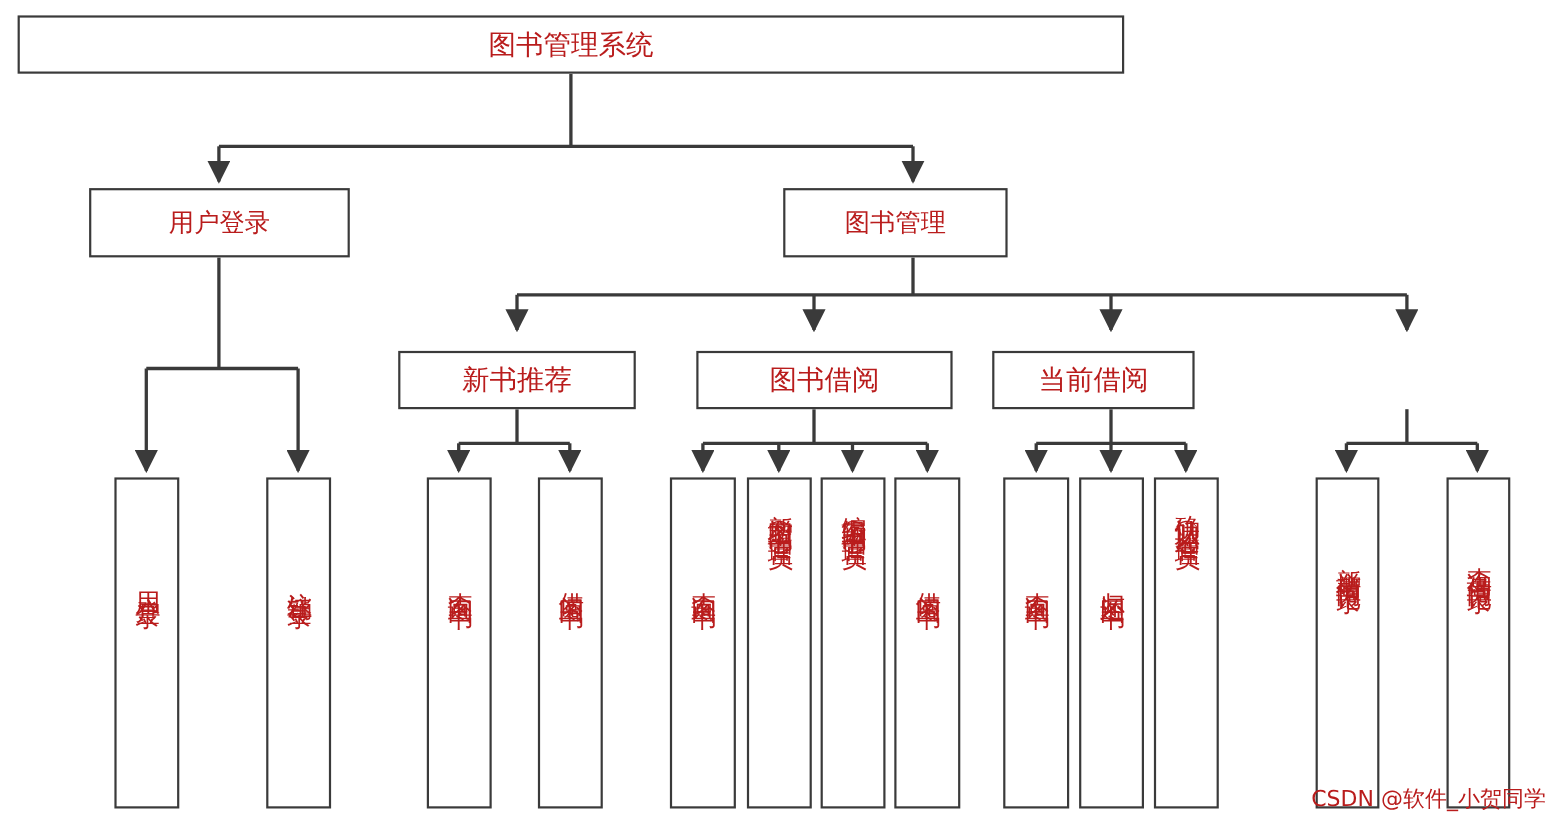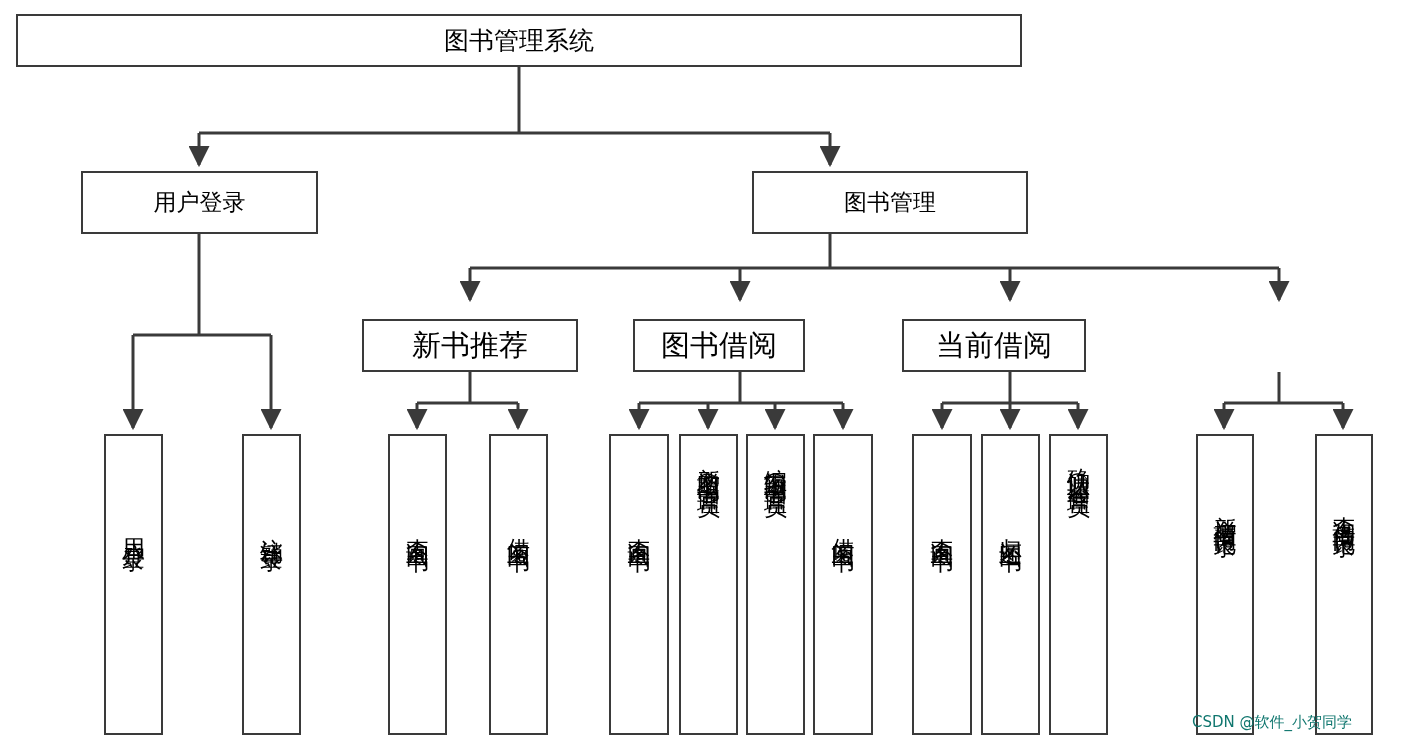--- a/index.html
+++ b/index.html
@@ -26,30 +26,30 @@
     height: 747px;
   }
   .node {
     position: absolute;
     box-sizing: border-box;
     border: 2px solid #3a3a3a;
     background: #ffffff;
     display: flex;
     align-items: center;
     justify-content: center;
-    color: #000000;
+    color: #b91c1c;
   }
   .node.level0 {
     font-size: 25px;
   }
   .node.level1 {
     font-size: 23px;
   }
   .node.level2 {
-    font-size: 29px;
+    font-size: 25px;
   }
   .node.leaf {
     align-items: flex-start;
     justify-content: center;
     padding-top: 14px;
     font-size: 23px;
   }
   .node.leaf .vtext {
     writing-mode: vertical-rl;
     text-orientation: upright;
@@ -61,22 +61,22 @@
   .node.leaf.mid .vtext {
     margin-top: 70px;
   }
   .node.leaf.midshort .vtext {
     margin-top: 48px;
   }
   .watermark {
     position: absolute;
     left: 1192px;
     top: 713px;
-    font-size: 15px;
-    color: #0f766e;
+    font-size: 20px;
+    color: #b91c1c;
     white-space: nowrap;
     pointer-events: none;
   }
 </style>
 </head>
 <body>
 
 <div id="diagram-root">
 
   <svg id="diagram-svg" viewBox="0 0 1405 747" xmlns="http://www.w3.org/2000/svg">
@@ -133,29 +133,29 @@
   </svg>
 
   <div class="node level0" style="left:16px; top:14px; width:1006px; height:53px;">
     <span>图书管理系统</span>
   </div>
 
   <div class="node level1" style="left:81px; top:171px; width:237px; height:63px;">
     <span>用户登录</span>
   </div>
 
-  <div class="node level1" style="left:712px; top:171px; width:276px; height:63px;margin-left:40px;">
+  <div class="node level1" style="left:712px; top:171px; width:204px; height:63px;">
     <span>图书管理</span>
   </div>
 
   <div class="node level2" style="left:362px; top:319px; width:216px; height:53px;">
     <span>新书推荐</span>
   </div>
 
-  <div class="node level2" style="left:633px; top:319px; width:172px; height:53px;">
+  <div class="node level2" style="left:633px; top:319px; width:233px; height:53px;">
     <span>图书借阅</span>
   </div>
 
   <div class="node level2" style="left:902px; top:319px; width:184px; height:53px;">
     <span>当前借阅</span>
   </div>
 
 
   <div class="node leaf mid" style="left:104px; top:434px; width:59px; height:301px;">
     <span class="vtext">用户登录</span>

